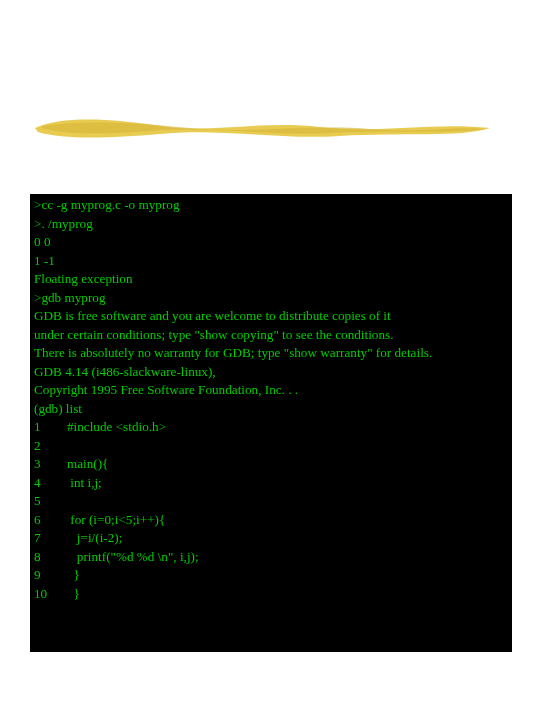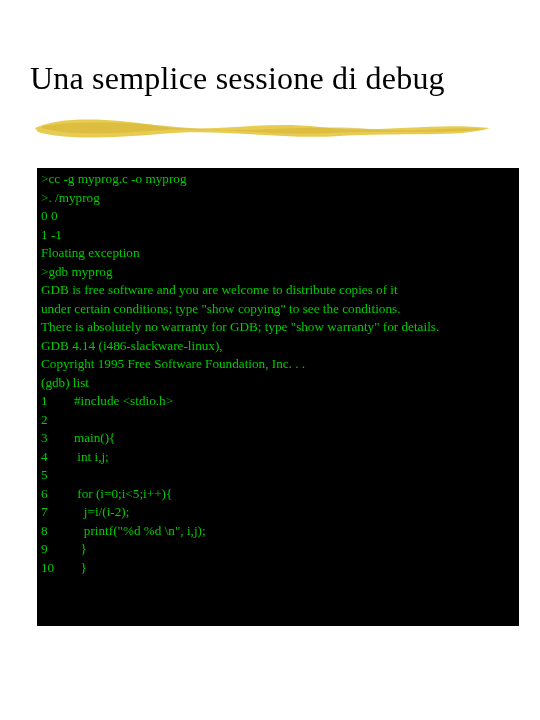--- a/index.html
+++ b/index.html
@@ -17,42 +17,40 @@
   .stroke {
     position: absolute;
     left: 30px;
     top: 110px;
     width: 470px;
     height: 35px;
   }
   .terminal {
     position: absolute;
     left: 30px;
-    top: 168px;
+    top: 194px;
     width: 482px;
     height: 458px;
     background: #000;
     overflow: hidden;
-    margin-left: 7px;
   }
   .terminal pre {
     font-family: "Times New Roman", Times, serif;
     color: #00cc00;
     font-size: 13.2px;
     line-height: 18.5px;
     white-space: pre;
     padding: 2px 4px 0 4px;
     font-weight: 400;
   }
 </style>
 </head>
 <body>
 
 <div class="slide">
-  <h1 class="title">Una semplice sessione di debug</h1>
 
   <svg class="stroke" viewBox="0 0 470 35" preserveAspectRatio="none">
     <path d="M 5 18 
              C 30 6, 80 8, 130 16
              C 180 24, 230 10, 290 17
              C 350 24, 400 12, 460 18
              C 430 28, 370 22, 310 26
              C 250 30, 190 18, 130 24
              C 80 28, 35 30, 8 22 Z" fill="#e6c948" opacity="0.95"></path>
     <path d="M 12 16 

